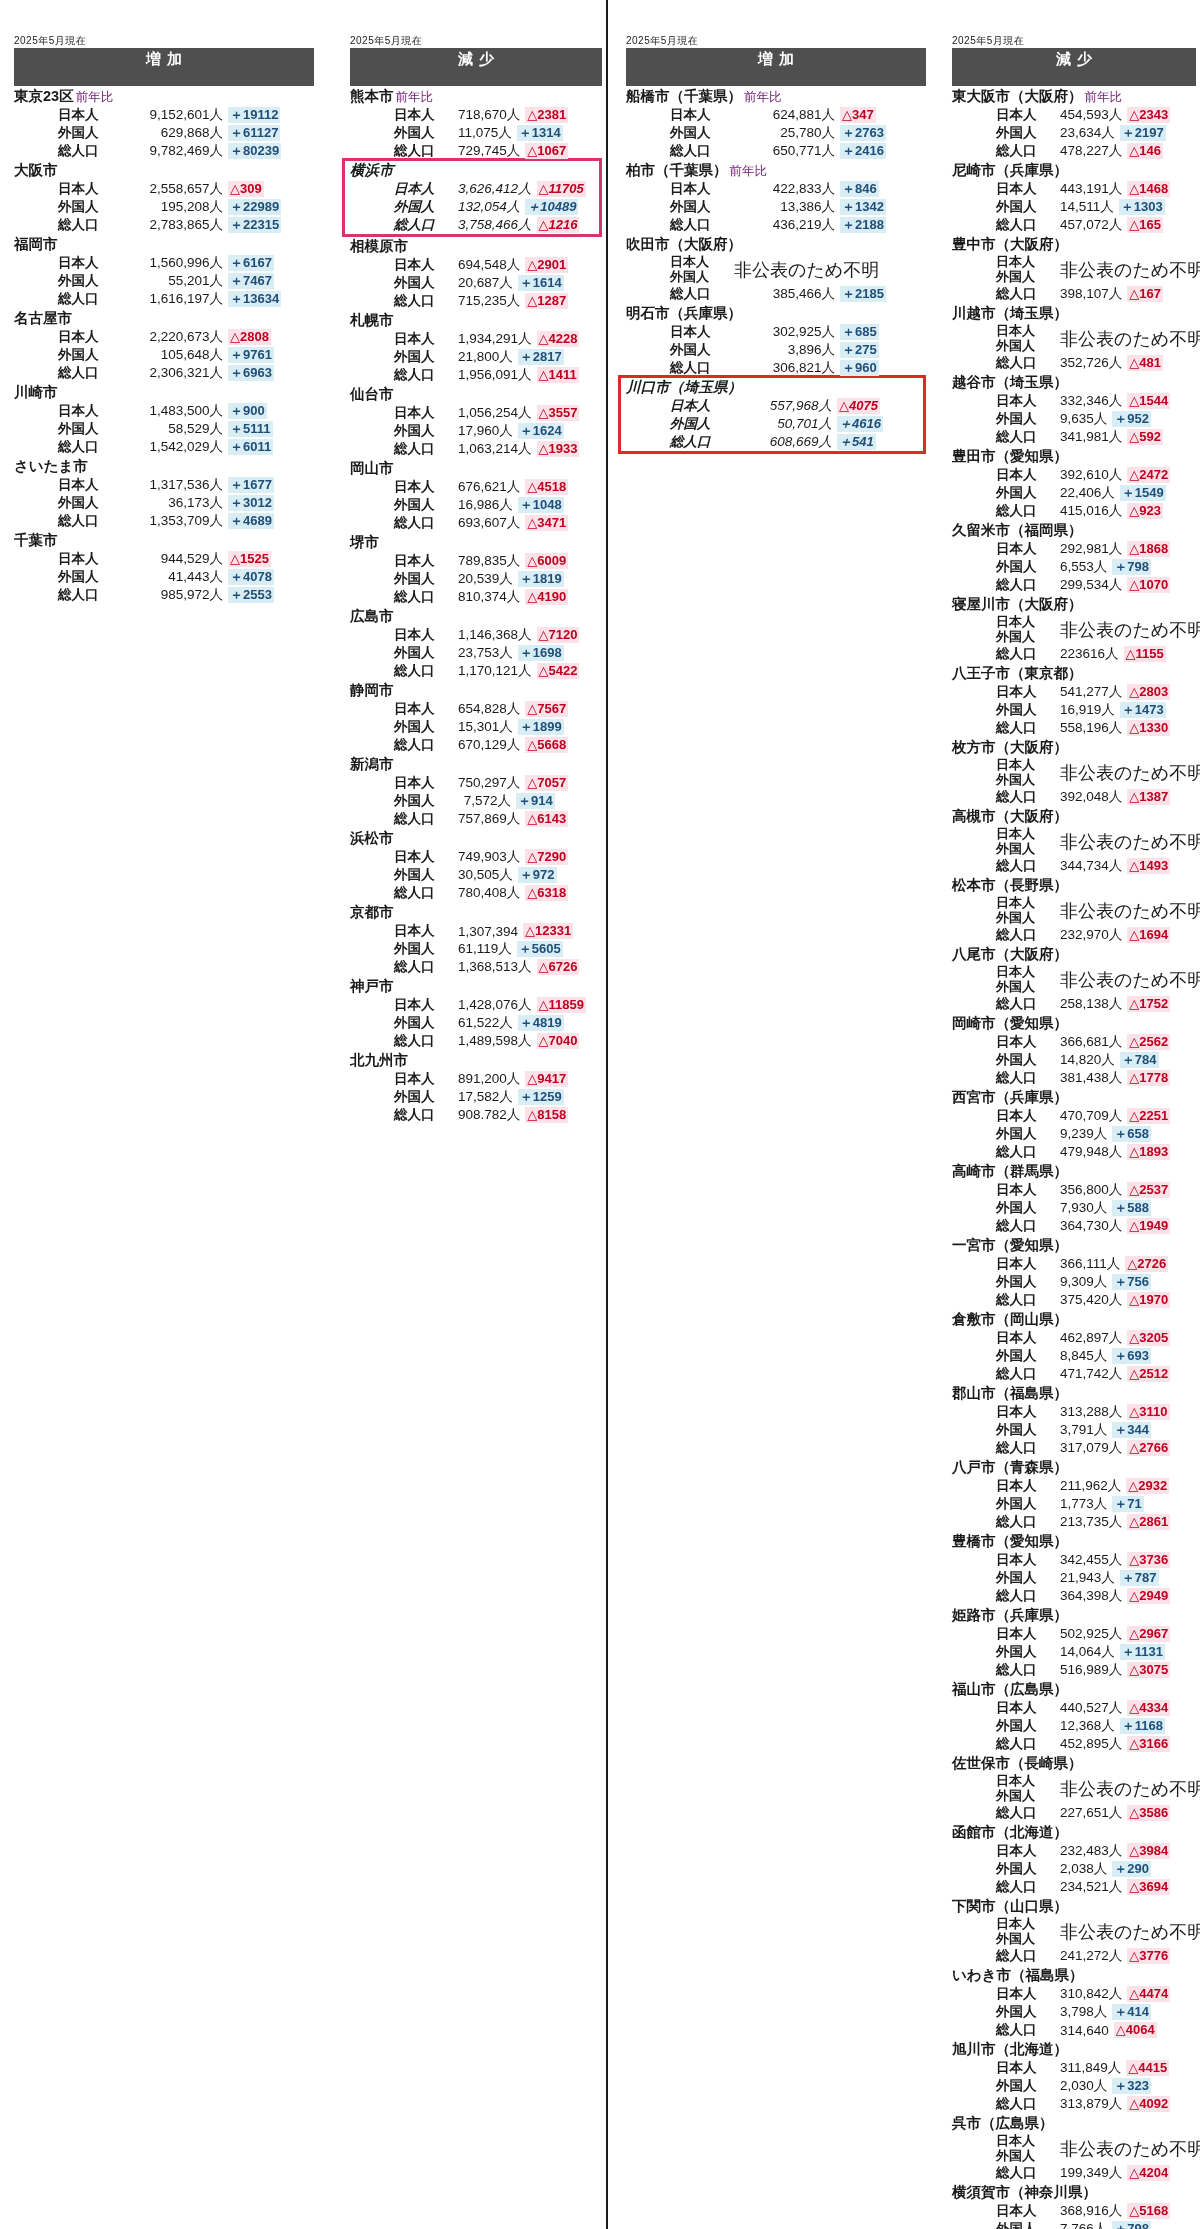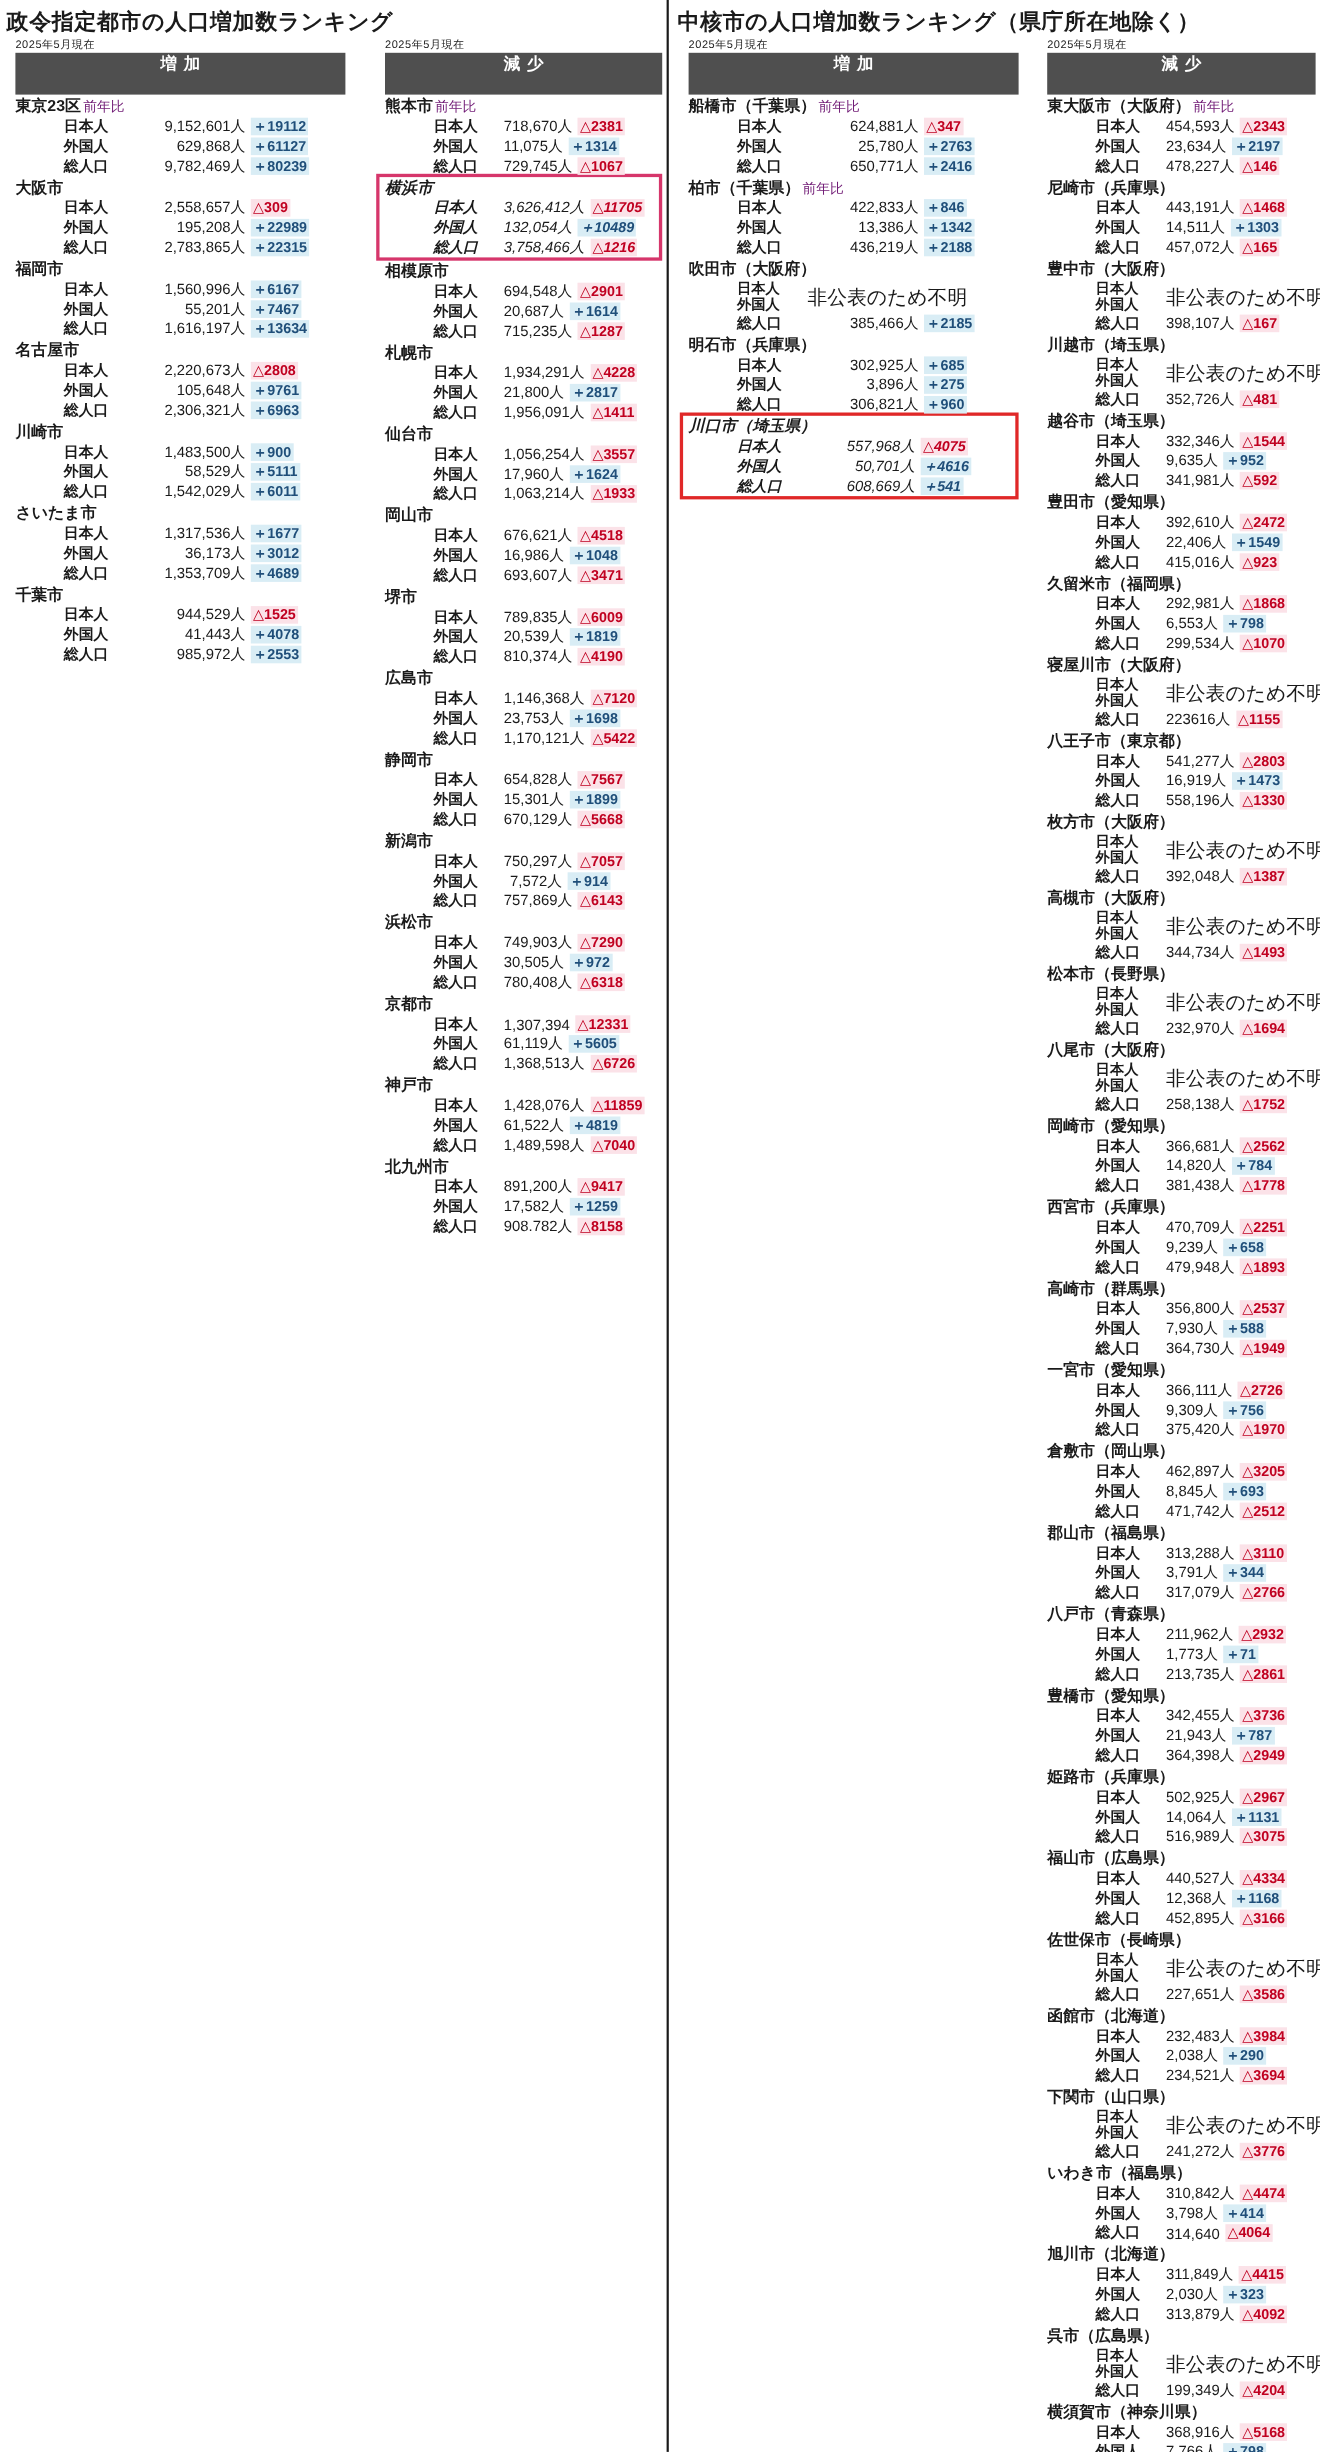--- a/index.html
+++ b/index.html
@@ -32,21 +32,20 @@
   .undis .labs{padding-left:44px;font-weight:bold;font-size:13px;line-height:15px;}
   .undis .note{align-self:center;font-weight:normal;font-size:18px;white-space:nowrap;}
   .city.boxed{border-style:solid;border-width:3px;margin:-2px 0 -1px -8px;padding-left:5px;font-style:italic;}
 </style>
 </head>
 <body>
 
 <div class="page">
 
   <div class="panel panel-left">
-    <h1 class="panel-title">政令指定都市の人口増加数ランキング</h1>
     <section class="col col-inc-l">
       <div class="date-note">2025年5月現在</div>
       <div class="col-header">増加</div>
       <div class="city-list">
           <div class="city">
             <div class="name-row">
               <span class="city-name">東京23区</span>
               <span class="yoy">前年比</span>
             </div>
             <div class="drow">
@@ -472,21 +471,20 @@
               <span class="chgcell"><span class="chg down">△8158</span></span>
             </div>
           </div>
         </div>
     </section>
   </div>
 
   <div class="divider"></div>
 
   <div class="panel panel-right">
-    <h1 class="panel-title">中核市の人口増加数ランキング（県庁所在地除く）</h1>
     <section class="col col-inc-r">
       <div class="date-note">2025年5月現在</div>
       <div class="col-header">増加</div>
       <div class="city-list">
           <div class="city">
             <div class="name-row">
               <span class="city-name">船橋市（千葉県）</span>
               <span class="yoy">前年比</span>
             </div>
             <div class="drow">

